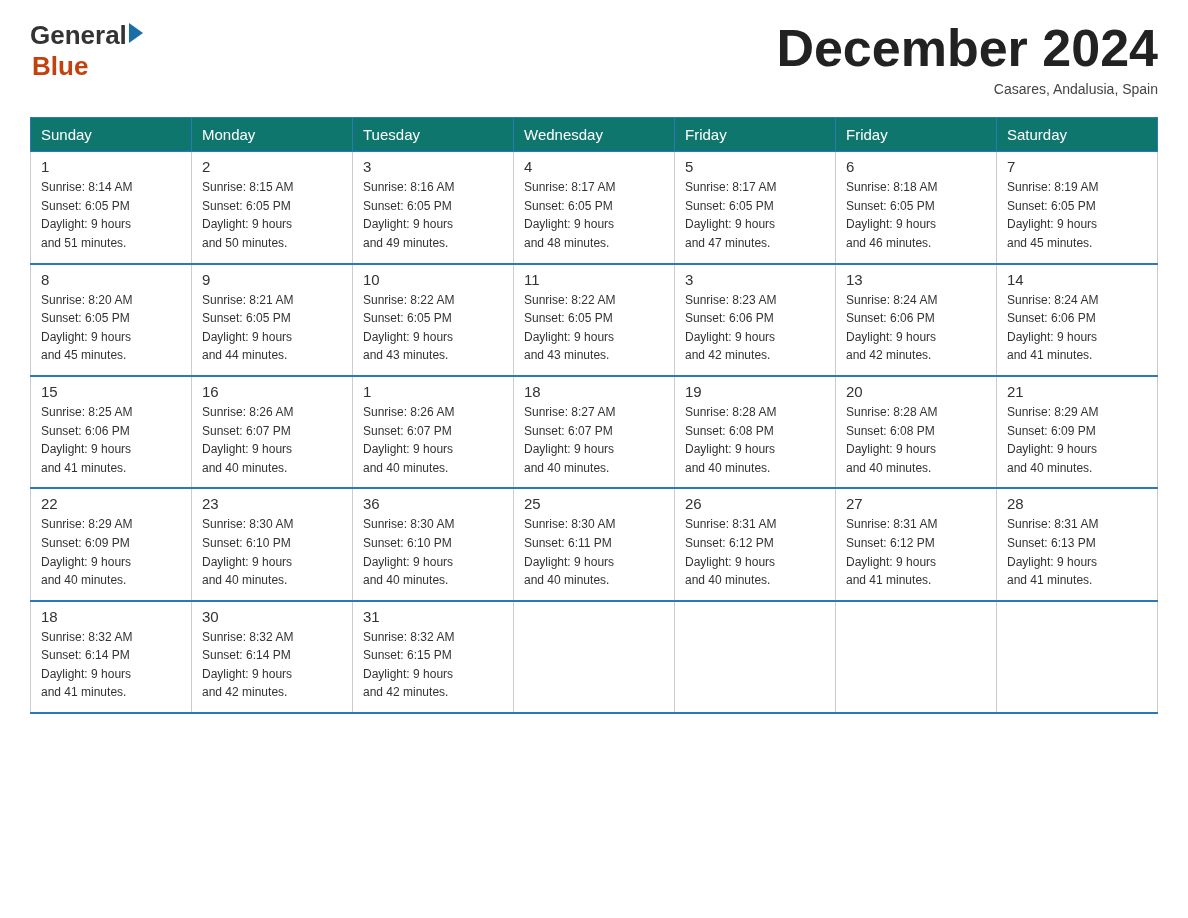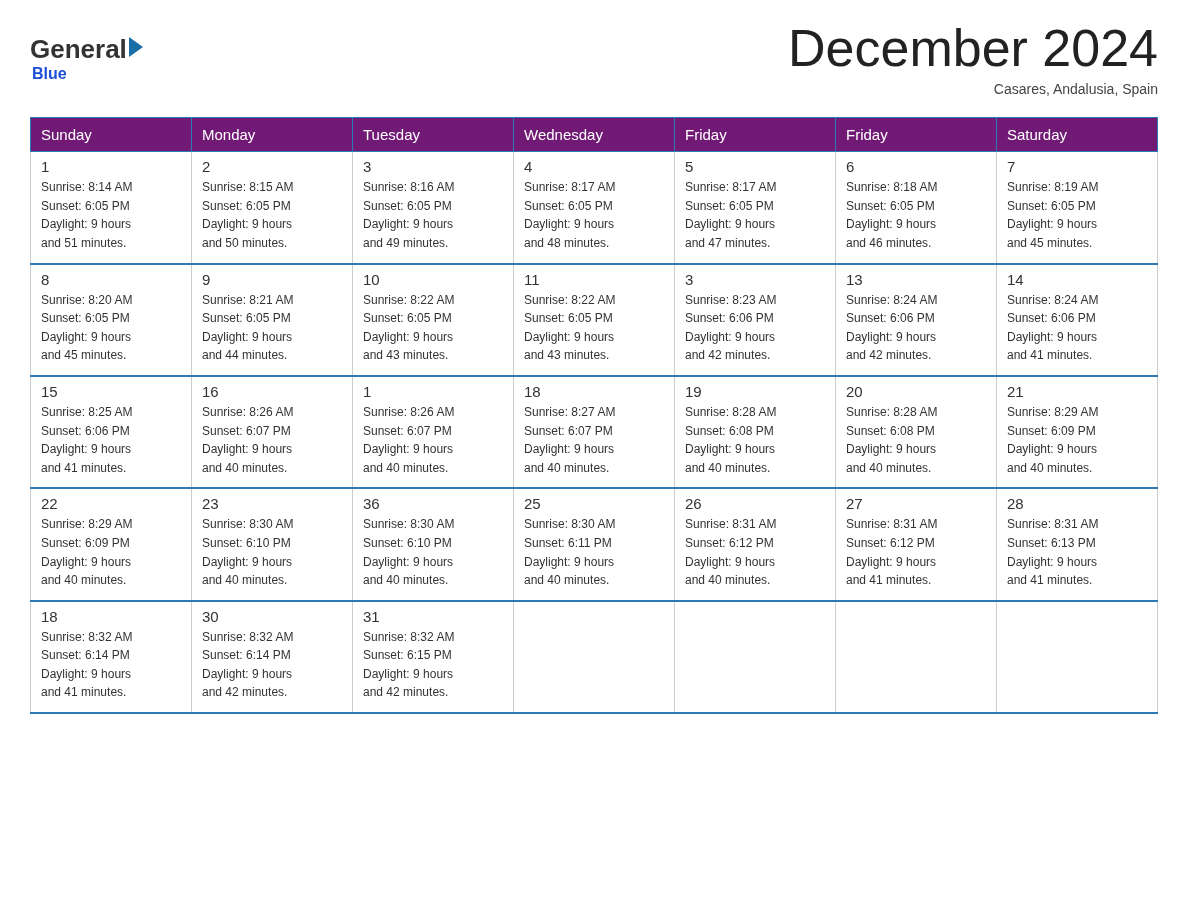--- a/index.html
+++ b/index.html
@@ -6,21 +6,21 @@
     body {
       font-family: Arial, sans-serif;
       background: #fff;
       padding: 20px 30px;
       width: 1188px;
       min-height: 918px;
     }
     .header {
       display: flex;
       justify-content: space-between;
-      align-items: center;
+      align-items: flex-start;
       margin-bottom: 20px;
     }
     .logo-text-general {
       font-size: 26px;
       font-weight: bold;
       color: #333;
     }
     .logo-arrow {
       width: 0;
       height: 0;
@@ -32,46 +32,46 @@
     }
     .logo-wrapper {
       display: flex;
       flex-direction: column;
     }
     .logo-line1 {
       display: flex;
       align-items: center;
     }
     .logo-line2 {
-      font-size: 16px;
+      font-size: 26px;
       font-weight: bold;
-      color: #1d4ed8;
+      color: #c2410c;
       margin-left: 2px;
     }
     .title-block {
       text-align: right;
     }
     .month-title {
       font-size: 52px;
-      font-weight: normal;
+      font-weight: bold;
       color: #222;
       line-height: 1.1;
     }
     .location {
       font-size: 14px;
       color: #444;
       margin-top: 4px;
     }
     table {
       width: 100%;
       border-collapse: collapse;
       table-layout: fixed;
     }
     thead tr th {
-      background-color: #701a75;
+      background-color: #0f766e;
       color: #fff;
       font-size: 15px;
       font-weight: normal;
       padding: 8px 10px;
       text-align: left;
       border: 1px solid #2a7ab8;
     }
     tbody tr td {
       vertical-align: top;
       padding: 6px 10px 10px 10px;

